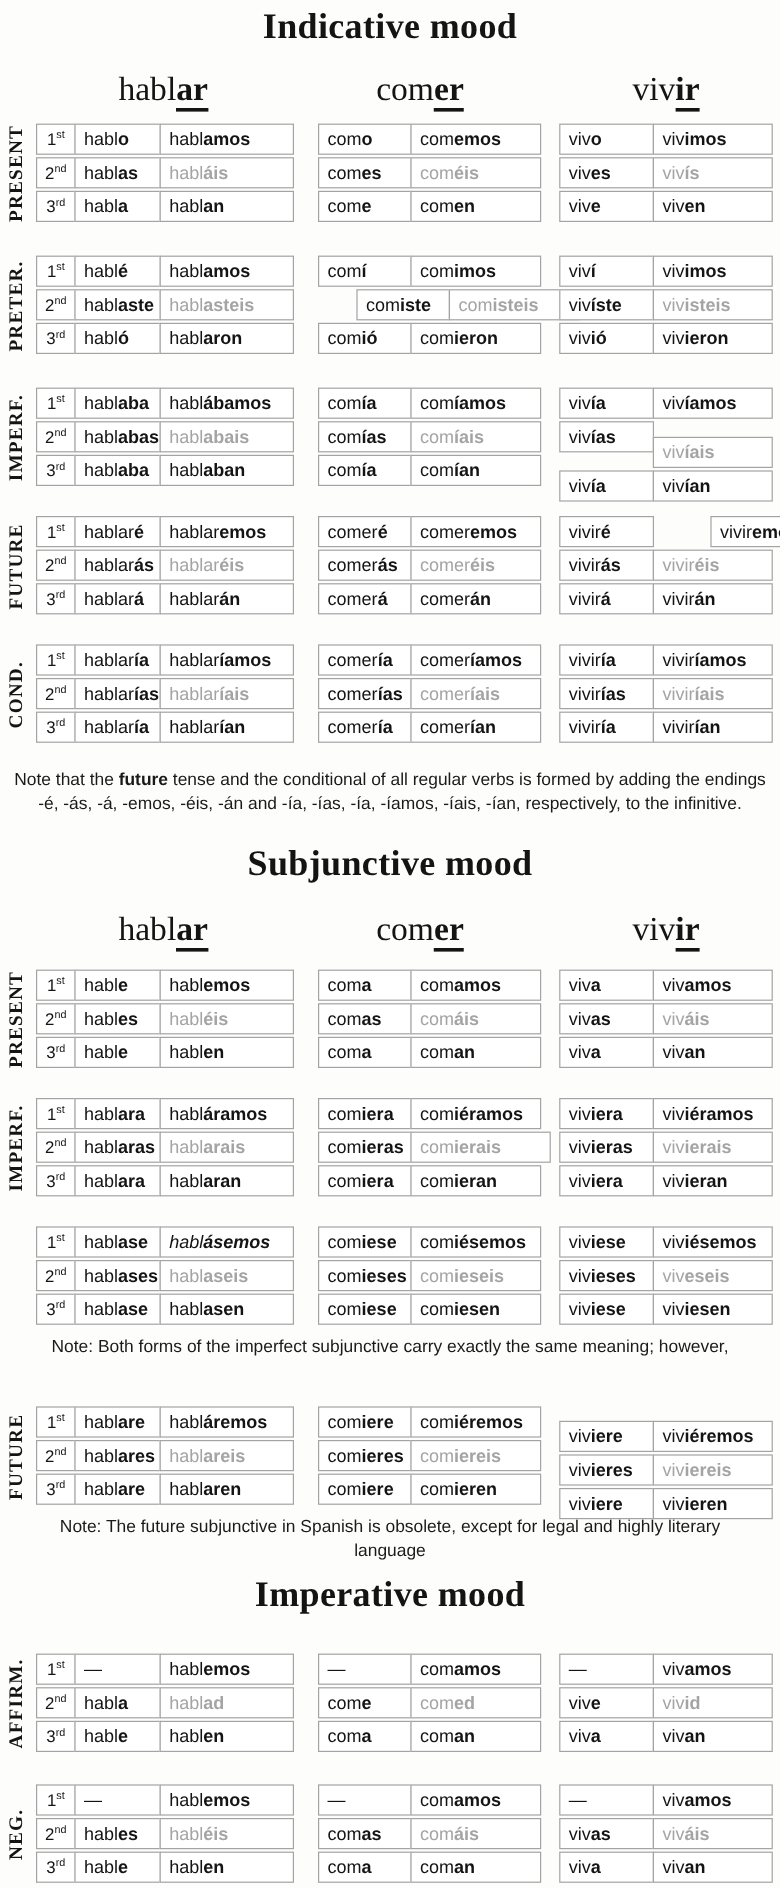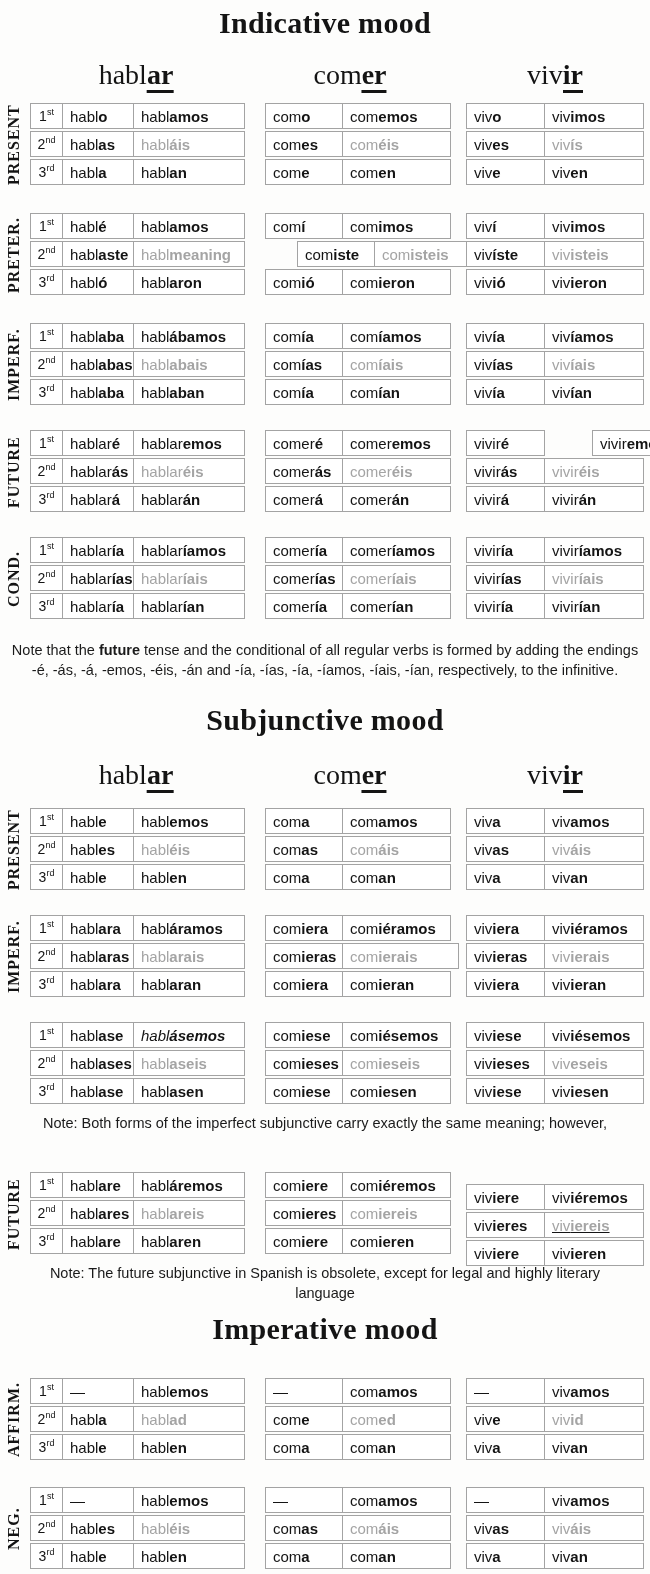--- a/index.html
+++ b/index.html
@@ -119,21 +119,21 @@
     <div class="tense-label" style="top: 213px;">PRETER.</div>
     <div class="vtable" style="left: 30px; top: 213px;">
       <div class="vrow">
         <div class="vcell person" style="width: 33px;"><span>1</span><sup>st</sup></div>
         <div class="vcell" style="width: 72px;"><span>habl</span><span class="end">é</span></div>
         <div class="vcell" style="width: 112px;"><span>habl</span><span class="end">amos</span></div>
       </div>
       <div class="vrow">
         <div class="vcell person" style="width: 33px;"><span>2</span><sup>nd</sup></div>
         <div class="vcell" style="width: 72px;"><span>habl</span><span class="end">aste</span></div>
-        <div class="vcell" style="width: 112px;"><span class="gray">habl</span><span class="end gray">meaning</span></div>
+        <div class="vcell" style="width: 112px;"><span class="gray">habl</span><span class="end gray">asteis</span></div>
       </div>
       <div class="vrow">
         <div class="vcell person" style="width: 33px;"><span>3</span><sup>rd</sup></div>
         <div class="vcell" style="width: 72px;"><span>habl</span><span class="end">ó</span></div>
         <div class="vcell" style="width: 112px;"><span>habl</span><span class="end">aron</span></div>
       </div>
     </div>
     <div class="vtable" style="left: 265px; top: 213px;">
       <div class="vrow">
         <div class="vcell" style="width: 78px;"><span>com</span><span class="end">í</span></div>
@@ -194,21 +194,21 @@
         <div class="vcell" style="width: 109px;"><span>com</span><span class="end">ían</span></div>
       </div>
     </div>
     <div class="vtable" style="left: 466px; top: 323px;">
       <div class="vrow">
         <div class="vcell" style="width: 79px;"><span>viv</span><span class="end">ía</span></div>
         <div class="vcell" style="width: 100px;"><span>viv</span><span class="end">íamos</span></div>
       </div>
       <div class="vrow">
         <div class="vcell" style="width: 79px;"><span>viv</span><span class="end">ías</span></div>
-        <div class="vcell" style="width: 100px;"><span class="gray">viv</span><span class="end gray">íais</span></div>
+        <div class="vcell" style="width: 100px; margin-top: 13px;"><span class="gray">viv</span><span class="end gray">íais</span></div>
       </div>
       <div class="vrow">
         <div class="vcell" style="width: 79px;"><span>viv</span><span class="end">ía</span></div>
         <div class="vcell" style="width: 100px;"><span>viv</span><span class="end">ían</span></div>
       </div>
     </div>
     <div class="tense-label" style="top: 430px;">FUTURE</div>
     <div class="vtable" style="left: 30px; top: 430px;">
       <div class="vrow">
         <div class="vcell person" style="width: 33px;"><span>1</span><sup>st</sup></div>
@@ -472,21 +472,21 @@
         <div class="vcell" style="width: 109px;"><span>com</span><span class="end">ieren</span></div>
       </div>
     </div>
     <div class="vtable" style="left: 466px; top: 1172px; margin-top: 12px;">
       <div class="vrow">
         <div class="vcell" style="width: 79px;"><span>viv</span><span class="end">iere</span></div>
         <div class="vcell" style="width: 100px;"><span>viv</span><span class="end">iéremos</span></div>
       </div>
       <div class="vrow">
         <div class="vcell" style="width: 79px;"><span>viv</span><span class="end">ieres</span></div>
-        <div class="vcell" style="width: 100px; text-decoration: underline;"><span class="gray">viv</span><span class="end gray">iereis</span></div>
+        <div class="vcell" style="width: 100px;"><span class="gray">viv</span><span class="end gray">iereis</span></div>
       </div>
       <div class="vrow">
         <div class="vcell" style="width: 79px;"><span>viv</span><span class="end">iere</span></div>
         <div class="vcell" style="width: 100px;"><span>viv</span><span class="end">ieren</span></div>
       </div>
     </div>
     <div class="tense-label" style="top: 1378px;">AFFIRM.</div>
     <div class="vtable" style="left: 30px; top: 1378px;">
       <div class="vrow">
         <div class="vcell person" style="width: 33px;"><span>1</span><sup>st</sup></div>

